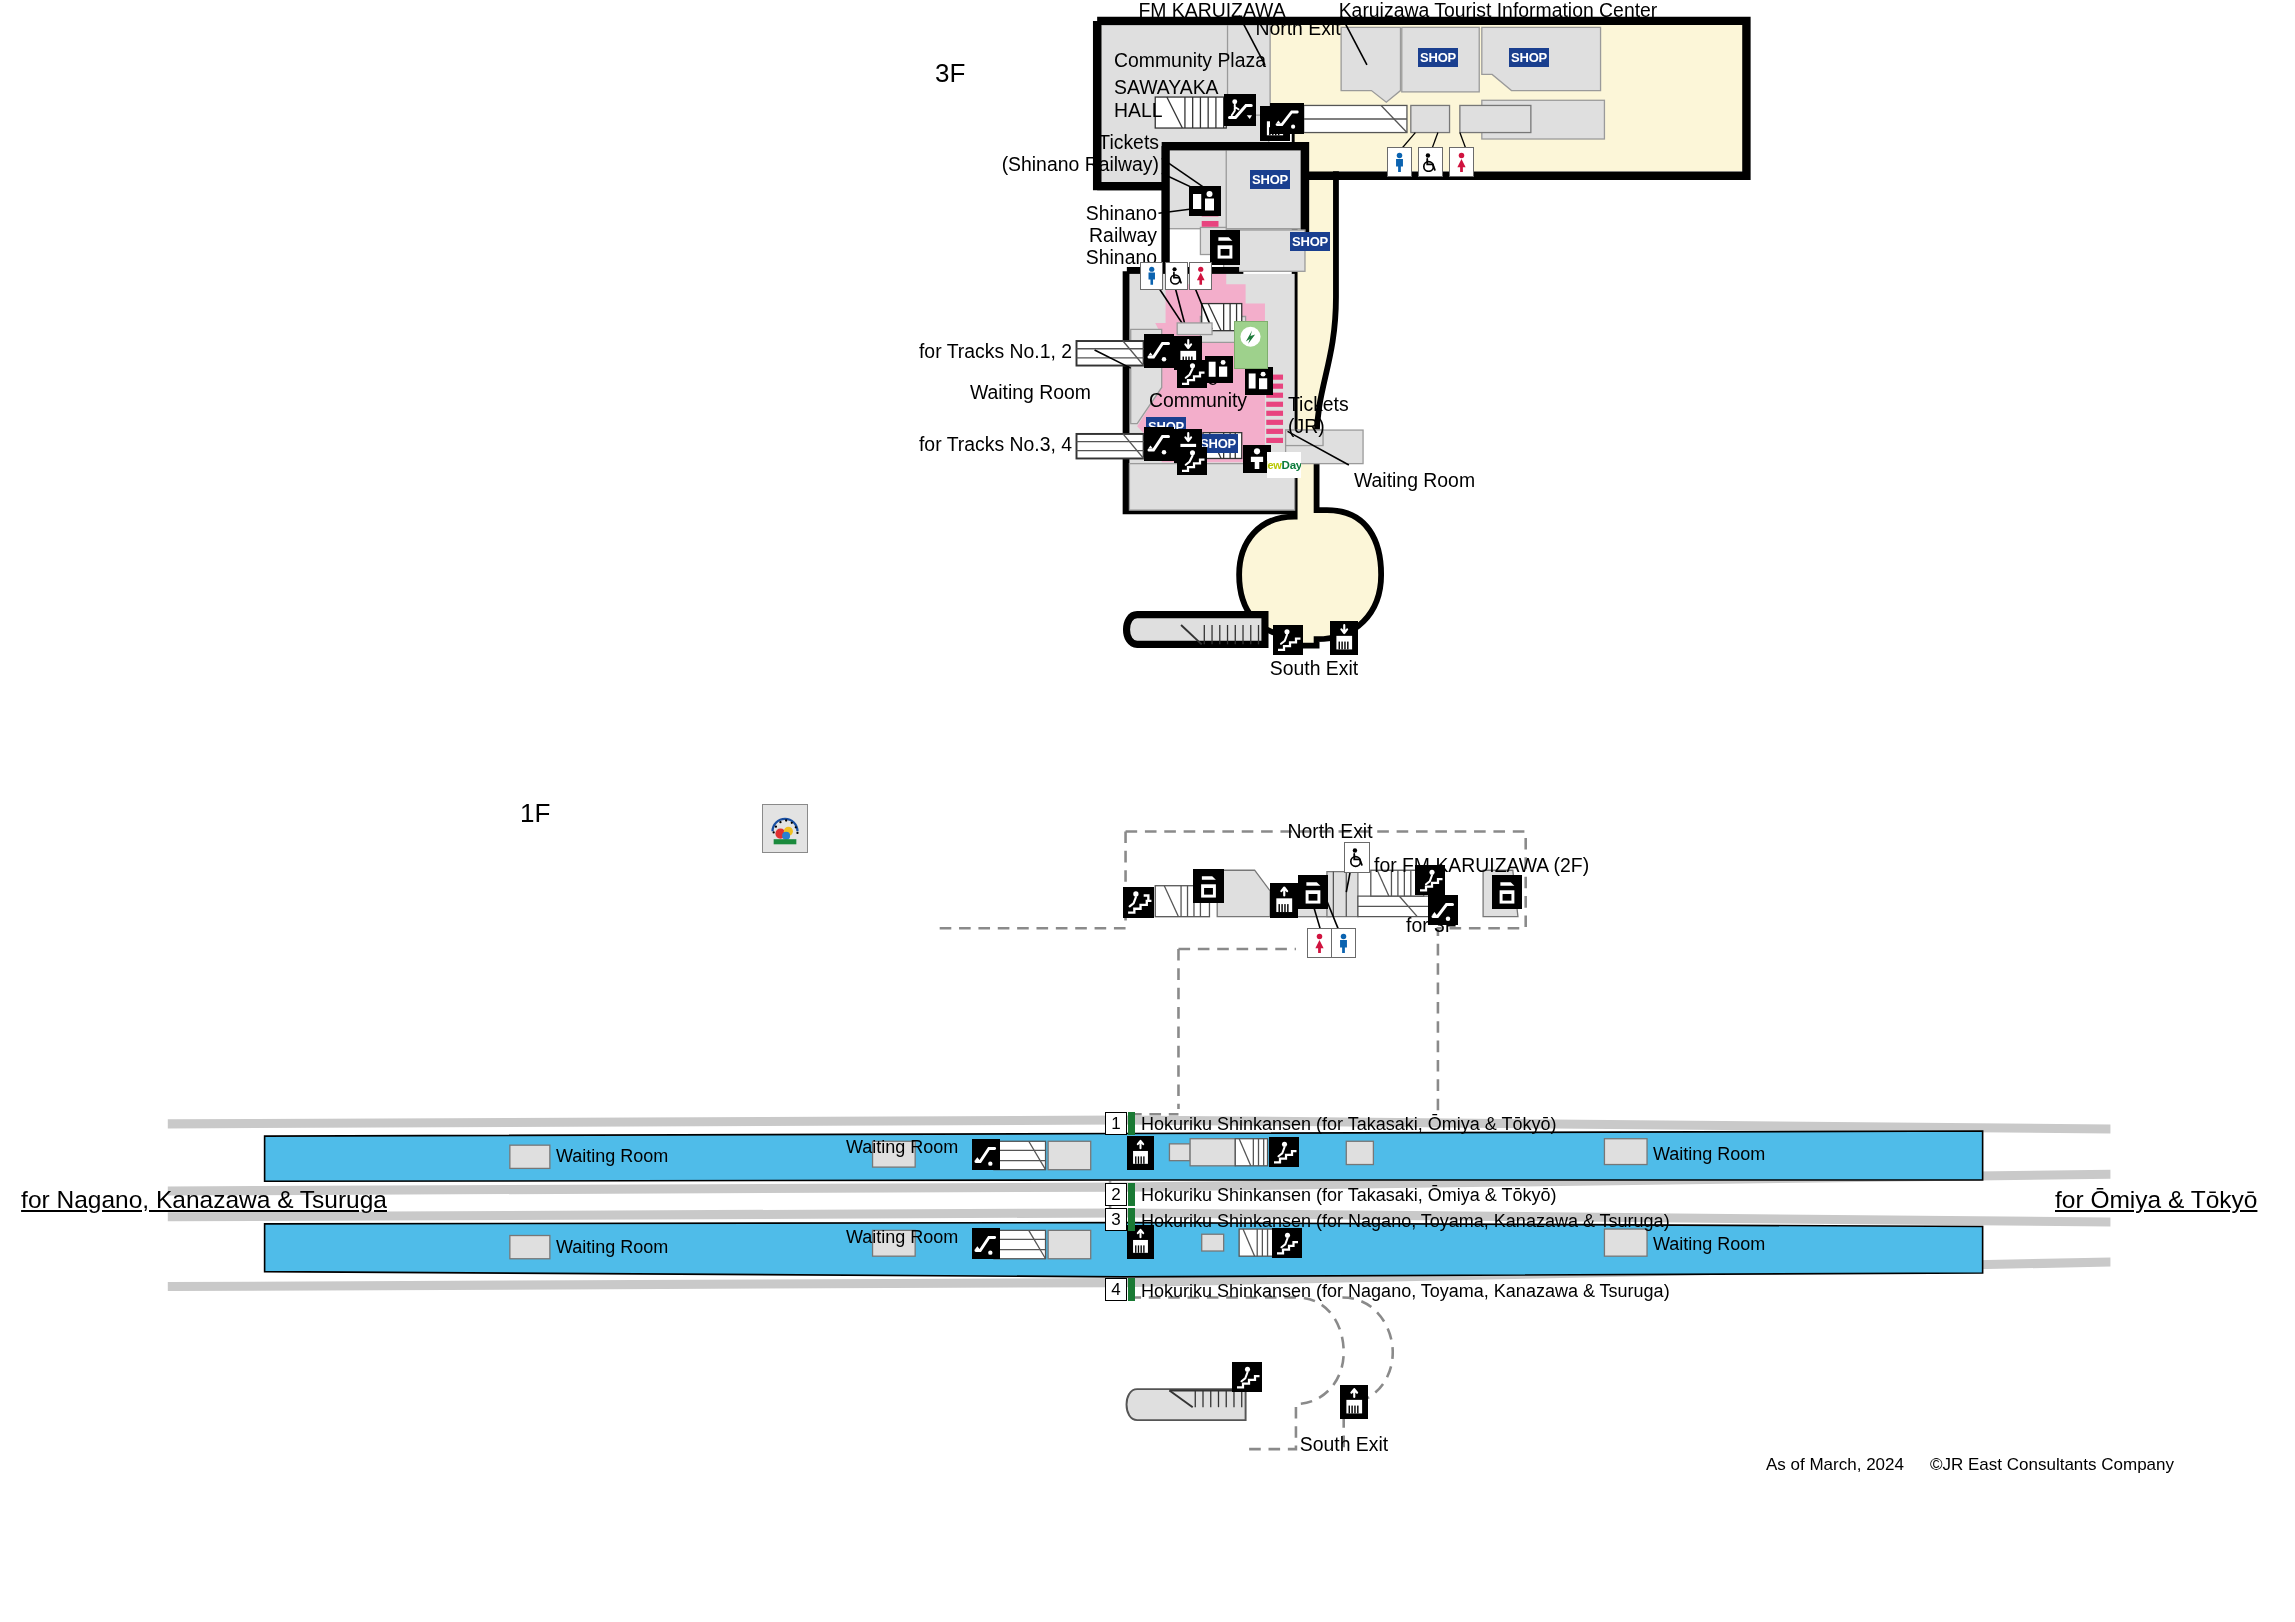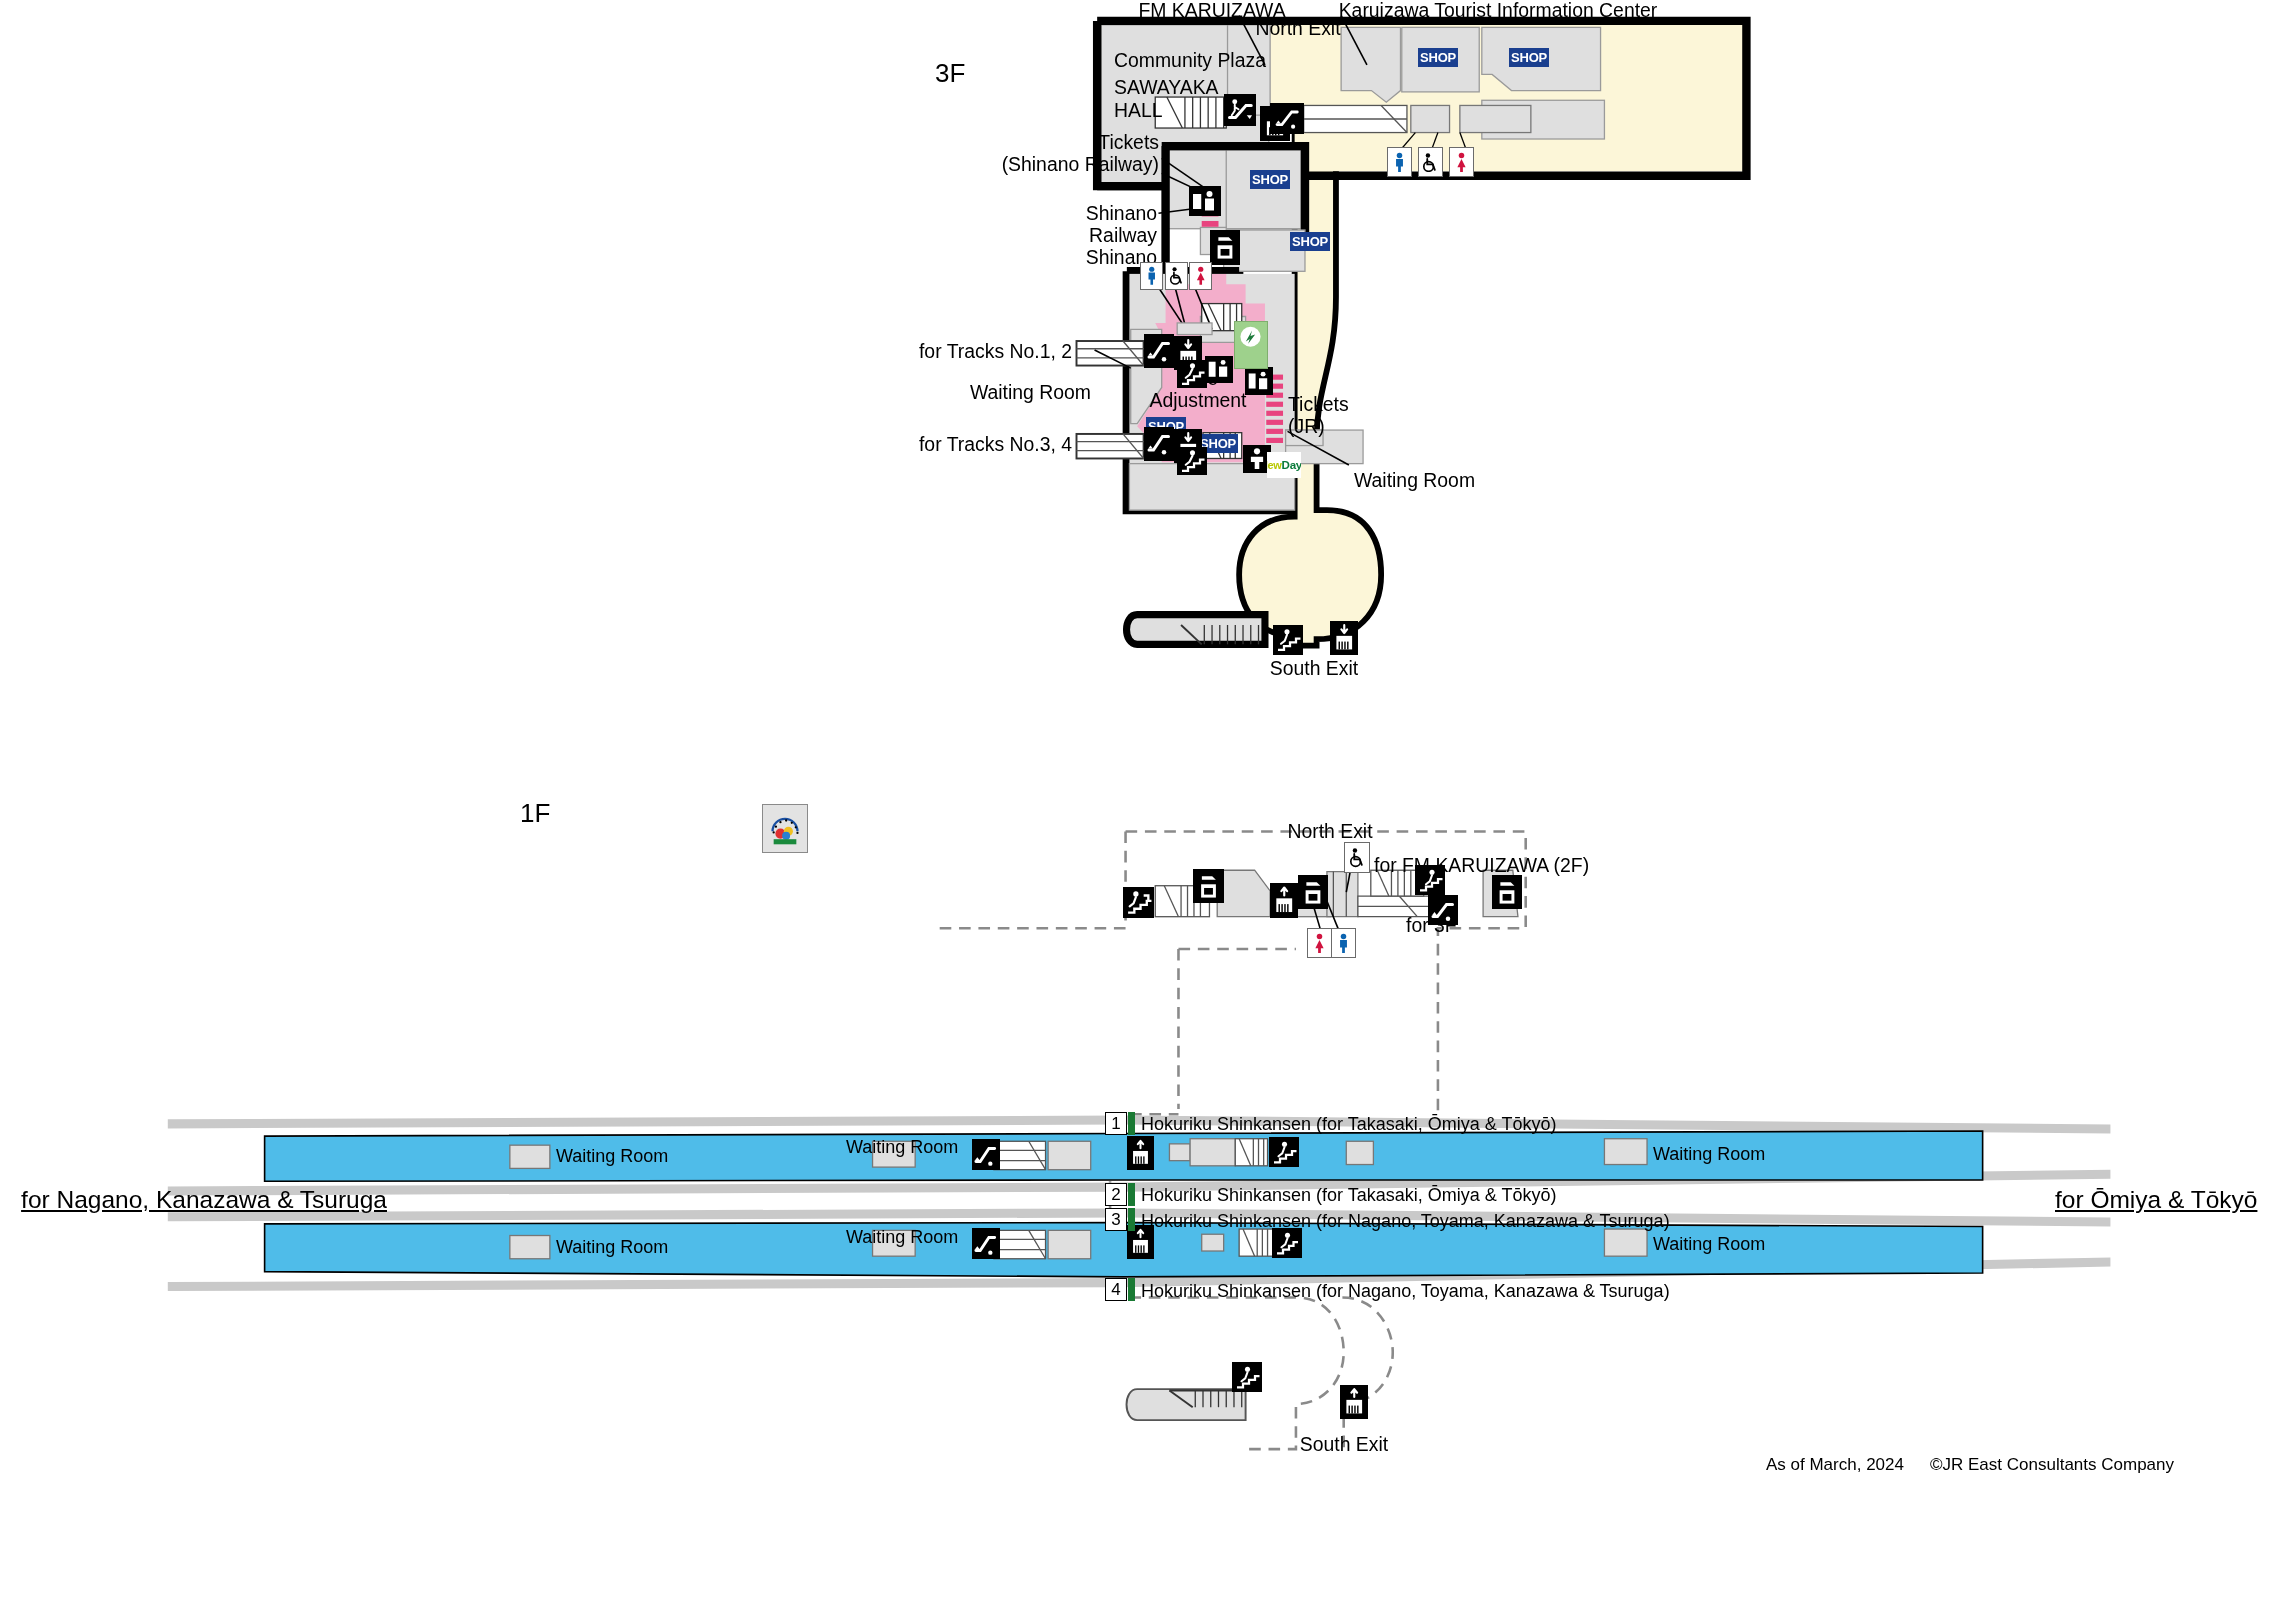--- a/index.html
+++ b/index.html
@@ -414,21 +414,21 @@
 
   <div class="lbl lbl-med rgt" style="left:1157px; top:203px;">Shinano</div>
   <div class="lbl lbl-med rgt" style="left:1157px; top:225px;">Railway</div>
   <div class="lbl lbl-med rgt" style="left:1157px; top:247px;">Shinano</div>
 
   <div class="lbl lbl-med rgt" style="left:1072px; top:341px;">for Tracks No.1, 2</div>
   <div class="lbl lbl-med rgt" style="left:1072px; top:434px;">for Tracks No.3, 4</div>
   <div class="lbl lbl-med rgt" style="left:1091px; top:382px;">Waiting Room</div>
 
   <div class="lbl lbl-med ctr" style="left:1198px; top:368px;">Fare</div>
-  <div class="lbl lbl-med ctr" style="left:1198px; top:390px;">Adjustment</div>
+  <div class="lbl lbl-med ctr" style="left:1198px; top:390px;">Community</div>
 
   <div class="lbl lbl-med" style="left:1288px; top:394px;">Tickets</div>
   <div class="lbl lbl-med" style="left:1288px; top:416px;">(JR)</div>
 
   <div class="lbl lbl-med" style="left:1354px; top:470px;">Waiting Room</div>
 
   <div class="lbl lbl-med ctr" style="left:1314px; top:658px;">South Exit</div>
 
   <div class="chip" style="left:1224px; top:94px; width:32px; height:32px;">
     <svg viewBox="0 0 40 40" width="30" height="30">

